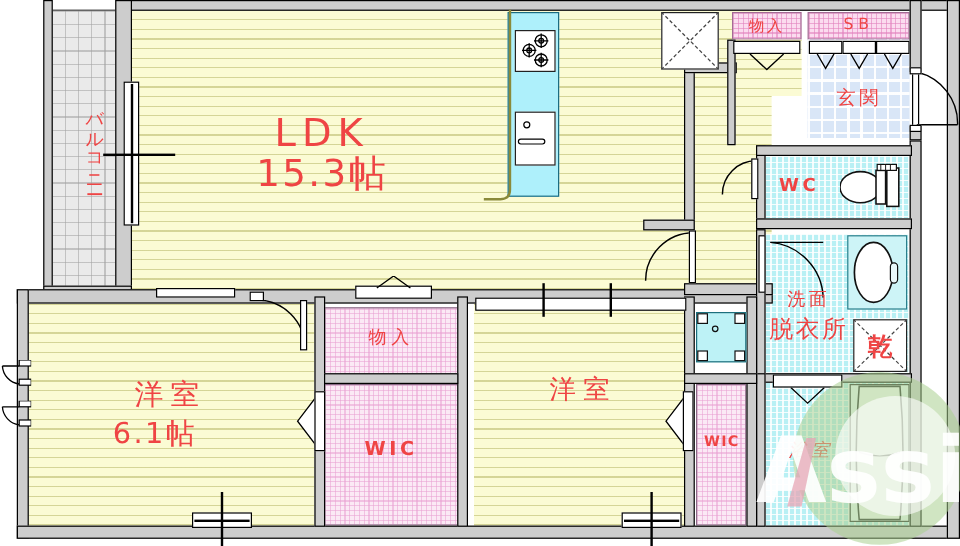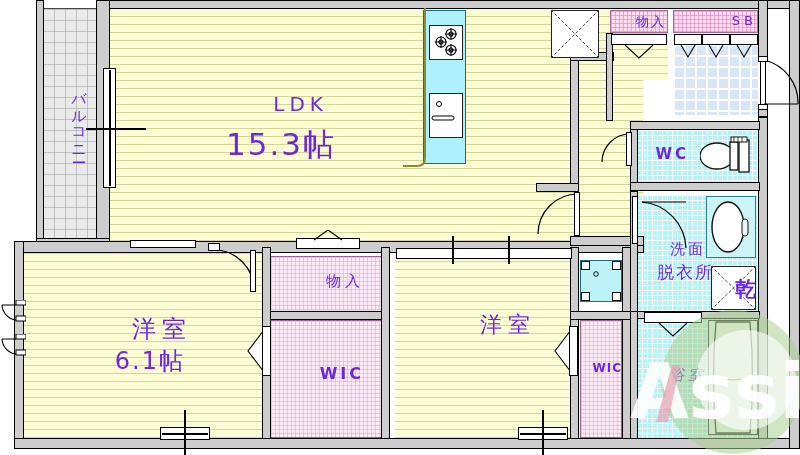--- a/index.html
+++ b/index.html
@@ -43,21 +43,21 @@
     background-color:#fbdcef;
     background-image:
       repeating-linear-gradient(to right,rgba(226,130,190,.6) 0 1px,transparent 1px 4px),
       repeating-linear-gradient(to bottom,rgba(226,130,190,.6) 0 1px,transparent 1px 4px);
   }
   .kit{background:#aef0fb;}
   
   .rg{position:absolute;box-sizing:border-box;}
   .wall{position:absolute;background:#cdcdcd;border:1px solid #000;box-sizing:border-box;}
   .thin{position:absolute;background:#ffffff;border:1px solid #000;box-sizing:border-box;}
-  .lbl{position:absolute;color:#6d28d9;white-space:nowrap;text-align:right;
+  .lbl{position:absolute;color:#ef4444;white-space:nowrap;text-align:center;
        font-family:"DejaVu Sans","Liberation Sans",sans-serif;}
   .outline{position:absolute;border:1px solid #222;box-sizing:border-box;background:#fff;}
   .blackline{position:absolute;background:#000;}
   
   #wm{position:absolute;left:628px;top:310px;width:180px;height:150px;pointer-events:none;}
 </style>
 </head>
 <body>
 
 <div id="plan">
@@ -268,39 +268,40 @@
 
   <div class="rg" style="left:396px;top:248px;width:176px;height:11px;background:#fff;border:1.5px solid #000;"></div>
   <div class="blackline" style="left:452px;top:236px;width:1.5px;height:28px;"></div>
   <div class="blackline" style="left:508px;top:236px;width:1.5px;height:28px;"></div>
 
   <div class="rg" style="left:130px;top:240px;width:66px;height:8px;background:#fff;border:1px solid #000;"></div>
 
   <div class="lbl" style="left:64px;top:82px;width:24px;font-size:15px;letter-spacing:1px;
               writing-mode:vertical-rl;text-orientation:upright;line-height:1.25;">バルコニー</div>
 
-  <div class="lbl" style="left:208px;top:92px;width:120px;font-size:20px;letter-spacing:5px;font-weight:500;">LDK</div>
+  <div class="lbl" style="left:208px;top:92px;width:120px;font-size:32px;letter-spacing:5px;font-weight:500;">LDK</div>
   <div class="lbl" style="left:201px;top:124px;width:135px;font-size:31px;letter-spacing:2px;font-weight:500;">15.3帖</div>
 
   <div class="lbl" style="left:92px;top:313px;width:100px;font-size:24px;letter-spacing:6px;font-weight:500;">洋室</div>
   <div class="lbl" style="left:73px;top:345px;width:112px;font-size:24px;letter-spacing:2px;font-weight:500;">6.1帖</div>
 
   <div class="lbl" style="left:436px;top:310px;width:100px;font-size:22px;letter-spacing:6px;font-weight:500;">洋室</div>
 
   <div class="lbl" style="left:288px;top:272px;width:76px;font-size:15px;letter-spacing:4px;">物入</div>
   <div class="lbl" style="left:288px;top:364px;width:76px;font-size:16px;letter-spacing:3px;font-weight:600;">WIC</div>
   <div class="lbl" style="left:581px;top:361px;width:41px;font-size:12px;letter-spacing:1px;font-weight:600;">WIC</div>
 
   <div class="lbl" style="left:612px;top:13px;width:54px;font-size:13px;letter-spacing:2px;">物入</div>
   <div class="lbl" style="left:674px;top:13px;width:83px;font-size:13px;letter-spacing:4px;">SB</div>
+  <div class="lbl" style="left:678px;top:72px;width:76px;font-size:16px;letter-spacing:3px;">玄関</div>
 
   <div class="lbl" style="left:643px;top:145px;width:46px;font-size:15px;letter-spacing:3px;font-weight:600;">WC</div>
 
   <div class="lbl" style="left:642px;top:240px;width:64px;font-size:15px;letter-spacing:3px;">洗面</div>
-  <div class="lbl" style="left:634px;top:261px;width:80px;font-size:17px;letter-spacing:2px;">脱衣所</div>
+  <div class="lbl" style="left:634px;top:261px;width:80px;font-size:20px;letter-spacing:2px;">脱衣所</div>
 
   <div class="lbl" style="left:711px;top:275px;width:45px;font-size:21px;font-weight:700;">乾</div>
 
   <div class="lbl" style="left:645px;top:366px;width:62px;font-size:15px;letter-spacing:4px;font-style:italic;">浴室</div>
 
   <svg id="wm" viewBox="0 0 180 150">
     <circle cx="105" cy="72" r="72" fill="#a9cf8f" opacity="0.55"></circle>
     <circle cx="118" cy="70" r="50" fill="#ffffff" opacity="0.6"></circle>
     <text x="2" y="108" font-family="'DejaVu Sans','Liberation Sans',sans-serif" font-size="76" font-weight="700" fill="#ffffff" opacity="0.92">Assist</text>
     <path d="M28 112 L44 55 L52 55 L40 112 Z" fill="#e5a5b5" opacity="0.75"></path>

